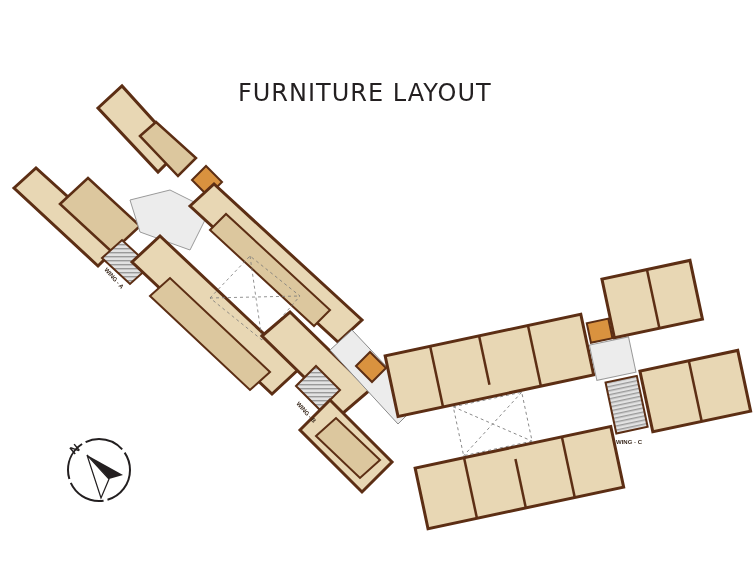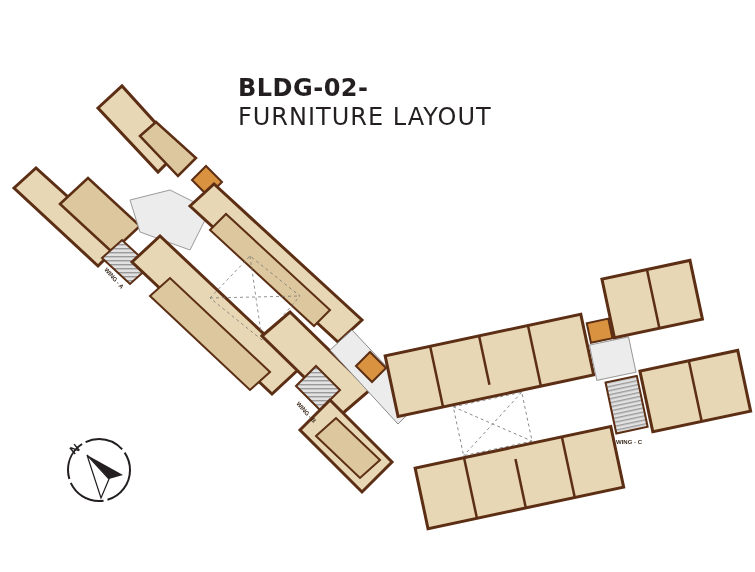--- a/index.html
+++ b/index.html
@@ -7,21 +7,20 @@
   .title { position: absolute; left: 238px; top: 76px; color: #231f20; line-height: 1; }
   .title .l1 { font-family: "DejaVu Sans", sans-serif; font-weight: bold; font-size: 24px; letter-spacing: 0.5px; }
   .title .l2 { font-family: "DejaVu Sans", sans-serif; font-weight: normal; font-size: 24px; letter-spacing: 1px; margin-top: 5px; }
   svg.plan { position: absolute; left: 0; top: 0; }
   .wing { font-family: "Liberation Sans", sans-serif; font-size: 6px; font-weight: bold; fill: #3a2a1e; }
 </style>
 </head>
 <body>
 
 <div class="title">
-  <div class="l1">BLDG-02-</div>
   <div class="l2">FURNITURE LAYOUT</div>
 </div>
 
 <svg class="plan" width="755" height="572" viewBox="0 0 755 572">
   <defs>
     <pattern id="stairs" width="4" height="4" patternUnits="userSpaceOnUse">
       <rect width="4" height="4" fill="#e2e2e2"></rect>
       <rect width="4" height="1.4" fill="#9a9a9a"></rect>
     </pattern>
   </defs>

